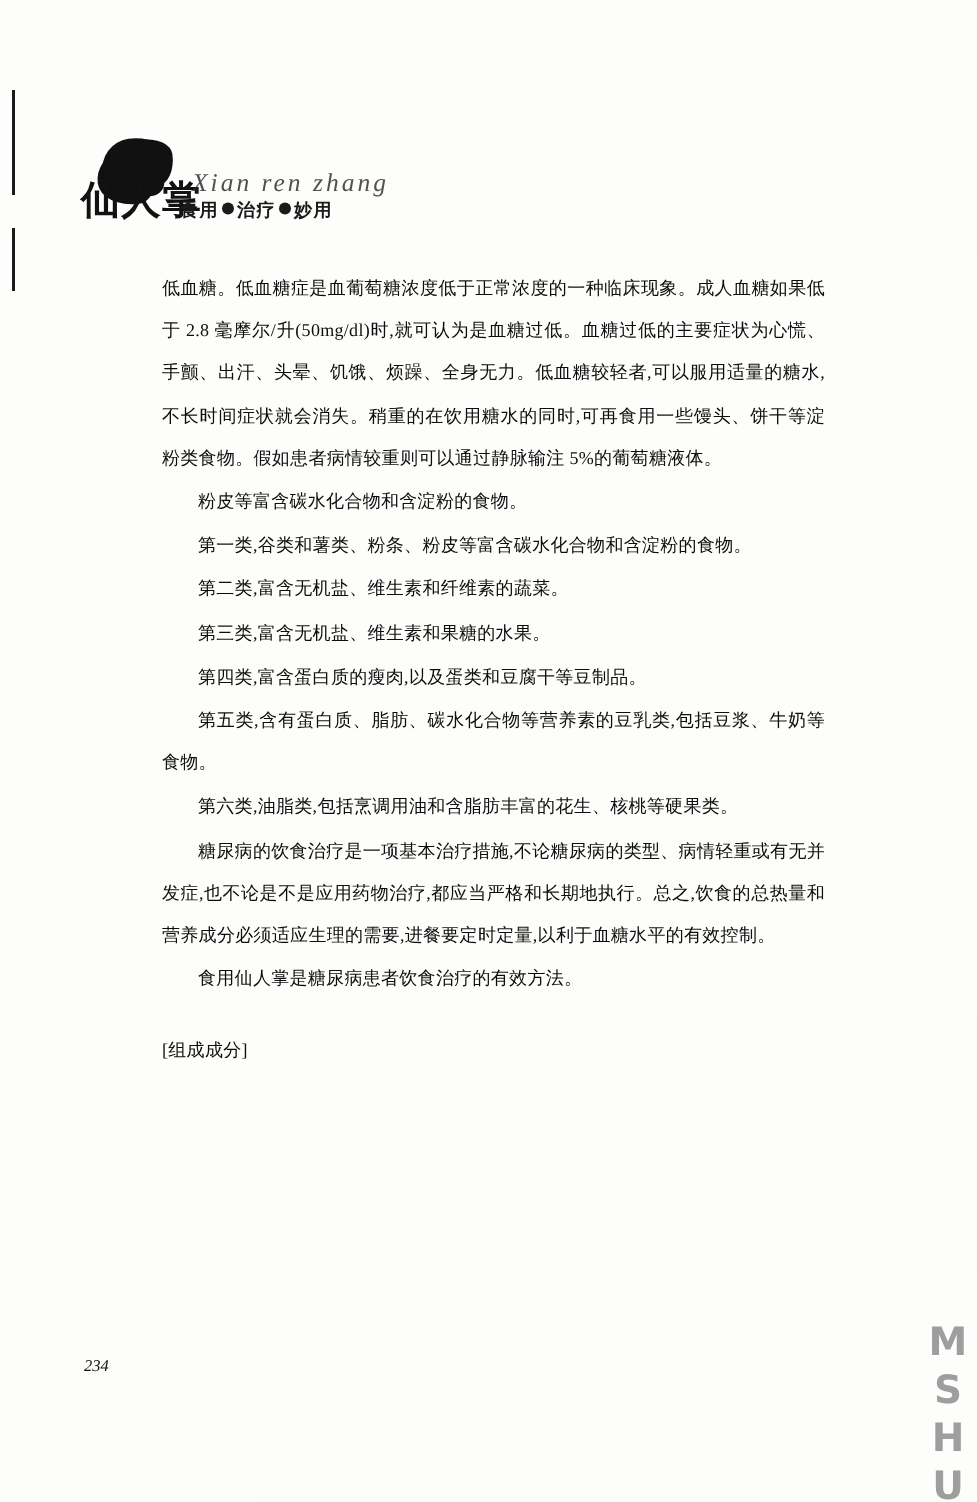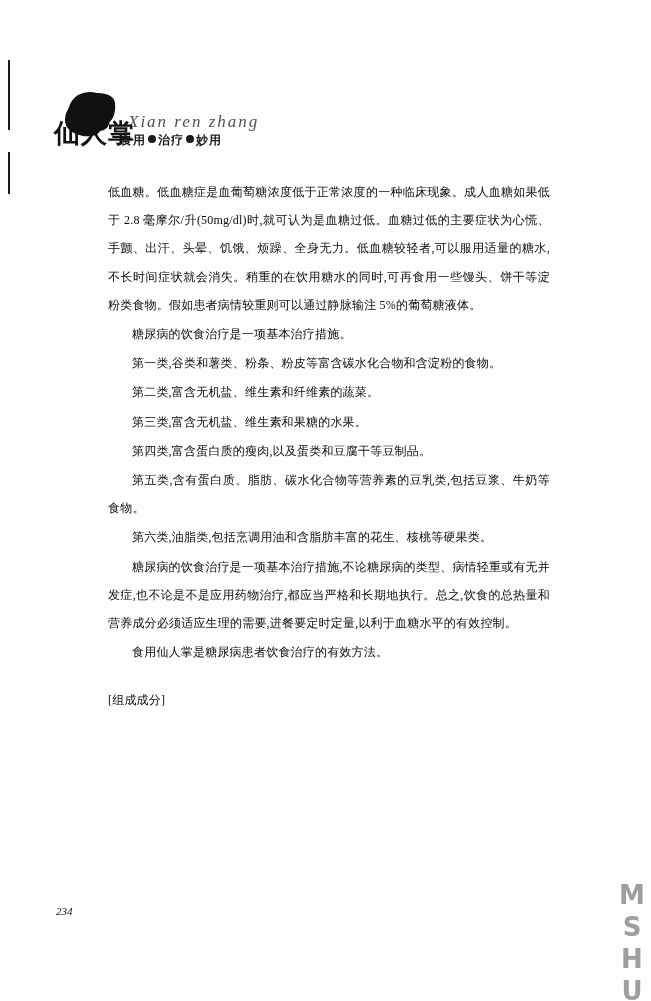--- a/index.html
+++ b/index.html
@@ -172,21 +172,21 @@
       <div class="logo-blob"></div>
       <div class="logo-main">仙人掌</div>
       <div class="logo-script">Xian ren zhang</div>
       <div class="logo-sub">
         <span>食用</span><span class="dot"></span><span>治疗</span><span class="dot"></span><span>妙用</span>
       </div>
     </div>
 
     <div class="body-text">
       <p class="para">低血糖。低血糖症是血葡萄糖浓度低于正常浓度的一种临床现象。成人血糖如果低于 2.8 毫摩尔/升(50mg/dl)时,就可认为是血糖过低。血糖过低的主要症状为心慌、手颤、出汗、头晕、饥饿、烦躁、全身无力。低血糖较轻者,可以服用适量的糖水,不长时间症状就会消失。稍重的在饮用糖水的同时,可再食用一些馒头、饼干等淀粉类食物。假如患者病情较重则可以通过静脉输注 5%的葡萄糖液体。</p>
-      <p class="para indent">糖尿病的饮食治疗是一项基本治疗措施。</p>
+      <p class="para indent">粉皮等富含碳水化合物和含淀粉的食物。</p>
       <p class="para indent">第一类,谷类和薯类、粉条、粉皮等富含碳水化合物和含淀粉的食物。</p>
       <p class="para indent">第二类,富含无机盐、维生素和纤维素的蔬菜。</p>
       <p class="para indent">第三类,富含无机盐、维生素和果糖的水果。</p>
       <p class="para indent">第四类,富含蛋白质的瘦肉,以及蛋类和豆腐干等豆制品。</p>
       <p class="para indent">第五类,含有蛋白质、脂肪、碳水化合物等营养素的豆乳类,包括豆浆、牛奶等食物。</p>
       <p class="para indent">第六类,油脂类,包括烹调用油和含脂肪丰富的花生、核桃等硬果类。</p>
       <p class="para indent">糖尿病的饮食治疗是一项基本治疗措施,不论糖尿病的类型、病情轻重或有无并发症,也不论是不是应用药物治疗,都应当严格和长期地执行。总之,饮食的总热量和营养成分必须适应生理的需要,进餐要定时定量,以利于血糖水平的有效控制。</p>
       <p class="para indent">食用仙人掌是糖尿病患者饮食治疗的有效方法。</p>
       <p class="para indent heading">[组成成分]</p>
     </div>

